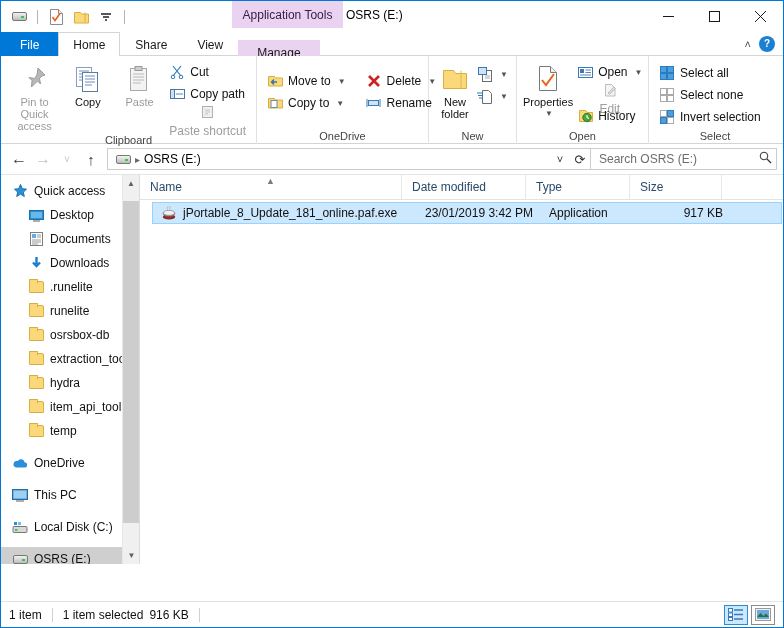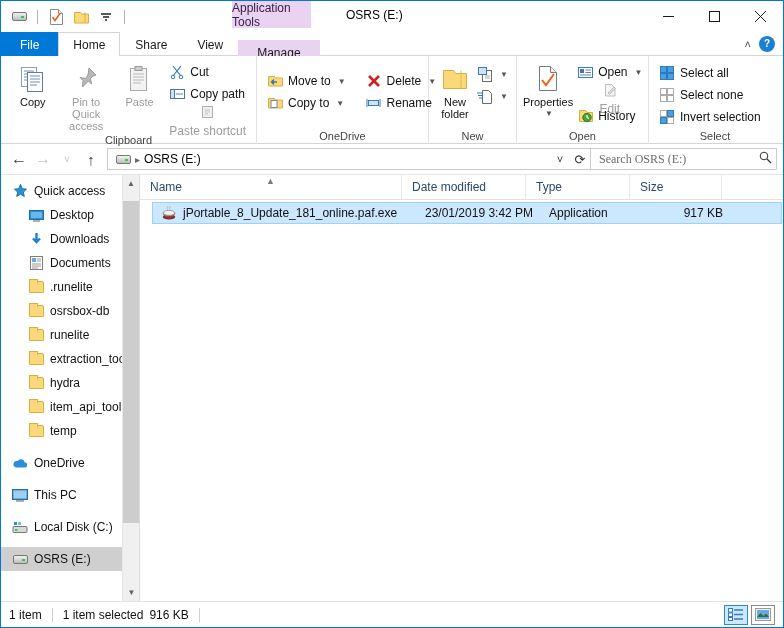--- a/index.html
+++ b/index.html
@@ -40,21 +40,21 @@
   .qat .sep {
     width: 1px; height: 14px; background: #b4b4b4; margin: 0 3px;
   }
   .qat-btn {
     width: 20px; height: 20px;
     display: flex; align-items: center; justify-content: center;
   }
   .ctx-tab-header {
     position: absolute;
     left: 231px; top: 0;
-    width: 79px; height: 27px;
+    width: 111px; height: 27px;
     background: #e9d3f0;
     display: flex; align-items: center; justify-content: center;
     font-size: 12px;
     color: #37204a;
   }
   .win-title {
     position: absolute;
     left: 345px; top: 0; height: 27px;
     display: flex; align-items: center;
     font-size: 12px;
@@ -212,21 +212,20 @@
   .searchbox {
     width: 186px;
     height: 22px;
     border: 1px solid #ccc;
     border-left: none;
     background: #fff;
     display: flex; align-items: center;
     padding: 0 4px 0 8px;
     font-size: 12px;
     color: #6d6d6d;
-    font-family: Liberation Serif, serif;
   }
   .searchbox .mag { margin-left: auto; color: #444; }
 
   
   .content {
     flex: 1;
     display: flex;
     min-height: 0;
     border-top: 1px solid #e4e4e4;
   }
@@ -346,20 +345,21 @@
   .statusbar {
     height: 26px;
     border-top: 1px solid #e3e3e3;
     background: #fff;
     display: flex;
     align-items: center;
     font-size: 12px;
     color: #111;
     padding: 0 8px;
     flex: none;
+    margin-top: 37px;
   }
   .status-sep { width: 1px; height: 14px; background: #d0d0d0; margin: 0 10px; }
   .status-right { margin-left: auto; display: flex; align-items: center; gap: 3px; }
   .viewbtn {
     width: 24px; height: 20px;
     display: flex; align-items: center; justify-content: center;
     border: 1px solid transparent;
   }
   .viewbtn.active { background: #cce8ff; border-color: #2a8dd4; }
   .viewbtn.plain { border-color: #8a8a8a; }
@@ -459,39 +459,39 @@
     <div class="ribbon-ctrls">
       <span style="color:#4a4a4a;font-size:11px;">˄</span>
       <span style="width:16px;height:16px;border-radius:50%;background:#1b7fd4;color:#fff;font-size:10px;display:flex;align-items:center;justify-content:center;font-weight:bold;">?</span>
     </div>
   </div>
 
   <div class="ribbon">
 
     <div class="rgroup" style="width:256px;">
       <div class="rgroup-body">
+        <div class="bigbtn disabled" style="width:62px;">
+          <span class="glyph">
+            <svg width="26" height="28" viewBox="0 0 26 28">
+              <path d="M16 3l7 7-3 1-2.5 2.5 1 5.5-3-3-6 6 0.5-6.5-3-3 5.5 1L15 10z" fill="#b8b8b8" stroke="#9a9a9a"></path>
+            </svg>
+          </span>
+          <span>Pin to Quick</span>
+          <span>access</span>
+        </div>
         <div class="bigbtn">
           <span class="glyph">
             <svg width="28" height="28" viewBox="0 0 28 28">
               <rect x="2.5" y="2.5" width="15" height="19" fill="#fff" stroke="#8c9fb5"></rect>
               <path d="M5 6h10M5 9h10M5 12h10M5 15h7" stroke="#6c8ebf"></path>
               <rect x="8.5" y="7.5" width="15" height="19" fill="#fff" stroke="#5d7d9e"></rect>
               <path d="M11 11h10M11 14h10M11 17h10M11 20h7" stroke="#6c8ebf"></path>
             </svg>
           </span>
           <span>Copy</span>
-        </div>
-        <div class="bigbtn disabled" style="width:62px;">
-          <span class="glyph">
-            <svg width="26" height="28" viewBox="0 0 26 28">
-              <path d="M16 3l7 7-3 1-2.5 2.5 1 5.5-3-3-6 6 0.5-6.5-3-3 5.5 1L15 10z" fill="#b8b8b8" stroke="#9a9a9a"></path>
-            </svg>
-          </span>
-          <span>Pin to Quick</span>
-          <span>access</span>
         </div>
         <div class="bigbtn disabled">
           <span class="glyph">
             <svg width="26" height="28" viewBox="0 0 26 28">
               <rect x="4.5" y="3.5" width="16" height="22" fill="#f3f3f3" stroke="#a9a9a9"></rect>
               <rect x="9" y="1.5" width="7" height="4" fill="#cfcfcf" stroke="#9a9a9a"></rect>
               <path d="M7 9h11M7 12h11M7 15h11M7 18h8" stroke="#b9b9b9"></path>
             </svg>
           </span>
           <span>Paste</span>
@@ -762,77 +762,77 @@
           <span class="lbl">Desktop</span>
           <span class="pin">
             <svg width="9" height="10" viewBox="0 0 9 10">
                 <path d="M5.5 0.5l3 3-1.5 0.5-1 1 .5 2.5-1.5-1.5-3 3 2-3.5-1.5-1.5 2.5 .5 1-1z" fill="#a0a0a0"></path>
               </svg>
           </span>
         </div>
 
         <div class="navitem indent">
           <span class="nicon">
+            <svg width="13" height="14" viewBox="0 0 13 14">
+              <rect x="0.5" y="0.5" width="12" height="13" fill="#fff" stroke="#7f7f7f"></rect>
+              <rect x="2" y="2" width="4" height="4" fill="#6aa9dd"></rect>
+              <path d="M7 3h4M7 5h4M2 8h9M2 10h9M2 12h6" stroke="#999"></path>
+            </svg>
+          </span>
+          <span class="lbl">Documents</span>
+          <span class="pin">
+            <svg width="9" height="10" viewBox="0 0 9 10">
+                <path d="M5.5 0.5l3 3-1.5 0.5-1 1 .5 2.5-1.5-1.5-3 3 2-3.5-1.5-1.5 2.5 .5 1-1z" fill="#a0a0a0"></path>
+              </svg>
+          </span>
+        </div>
+
+        <div class="navitem indent">
+          <span class="nicon">
             <svg width="13" height="13" viewBox="0 0 13 13">
               <path d="M6.5 0v7M3 5.5l3.5 3.5L10 5.5" stroke="#1a7fd0" stroke-width="2.4" fill="none"></path>
             </svg>
           </span>
           <span class="lbl">Downloads</span>
           <span class="pin">
             <svg width="9" height="10" viewBox="0 0 9 10">
                 <path d="M5.5 0.5l3 3-1.5 0.5-1 1 .5 2.5-1.5-1.5-3 3 2-3.5-1.5-1.5 2.5 .5 1-1z" fill="#a0a0a0"></path>
               </svg>
           </span>
         </div>
 
         <div class="navitem indent">
           <span class="nicon">
-            <svg width="13" height="14" viewBox="0 0 13 14">
-              <rect x="0.5" y="0.5" width="12" height="13" fill="#fff" stroke="#7f7f7f"></rect>
-              <rect x="2" y="2" width="4" height="4" fill="#6aa9dd"></rect>
-              <path d="M7 3h4M7 5h4M2 8h9M2 10h9M2 12h6" stroke="#999"></path>
-            </svg>
-          </span>
-          <span class="lbl">Documents</span>
-          <span class="pin">
-            <svg width="9" height="10" viewBox="0 0 9 10">
-                <path d="M5.5 0.5l3 3-1.5 0.5-1 1 .5 2.5-1.5-1.5-3 3 2-3.5-1.5-1.5 2.5 .5 1-1z" fill="#a0a0a0"></path>
-              </svg>
-          </span>
-        </div>
-
-        <div class="navitem indent">
-          <span class="nicon">
               <span class="folder"></span>
             </span>
           <span class="lbl">.runelite</span>
           <span class="pin">
             <svg width="9" height="10" viewBox="0 0 9 10">
                 <path d="M5.5 0.5l3 3-1.5 0.5-1 1 .5 2.5-1.5-1.5-3 3 2-3.5-1.5-1.5 2.5 .5 1-1z" fill="#a0a0a0"></path>
               </svg>
           </span>
         </div>
 
         <div class="navitem indent">
           <span class="nicon">
               <span class="folder"></span>
             </span>
-          <span class="lbl">osrsbox-db</span>
+          <span class="lbl">runelite</span>
           <span class="pin">
             <svg width="9" height="10" viewBox="0 0 9 10">
                 <path d="M5.5 0.5l3 3-1.5 0.5-1 1 .5 2.5-1.5-1.5-3 3 2-3.5-1.5-1.5 2.5 .5 1-1z" fill="#a0a0a0"></path>
               </svg>
           </span>
         </div>
 
         <div class="navitem indent">
           <span class="nicon">
               <span class="folder"></span>
             </span>
-          <span class="lbl">runelite</span>
+          <span class="lbl">osrsbox-db</span>
           <span class="pin">
             <svg width="9" height="10" viewBox="0 0 9 10">
                 <path d="M5.5 0.5l3 3-1.5 0.5-1 1 .5 2.5-1.5-1.5-3 3 2-3.5-1.5-1.5 2.5 .5 1-1z" fill="#a0a0a0"></path>
               </svg>
           </span>
         </div>
 
         <div class="navitem indent">
           <span class="nicon">
               <span class="folder"></span>

